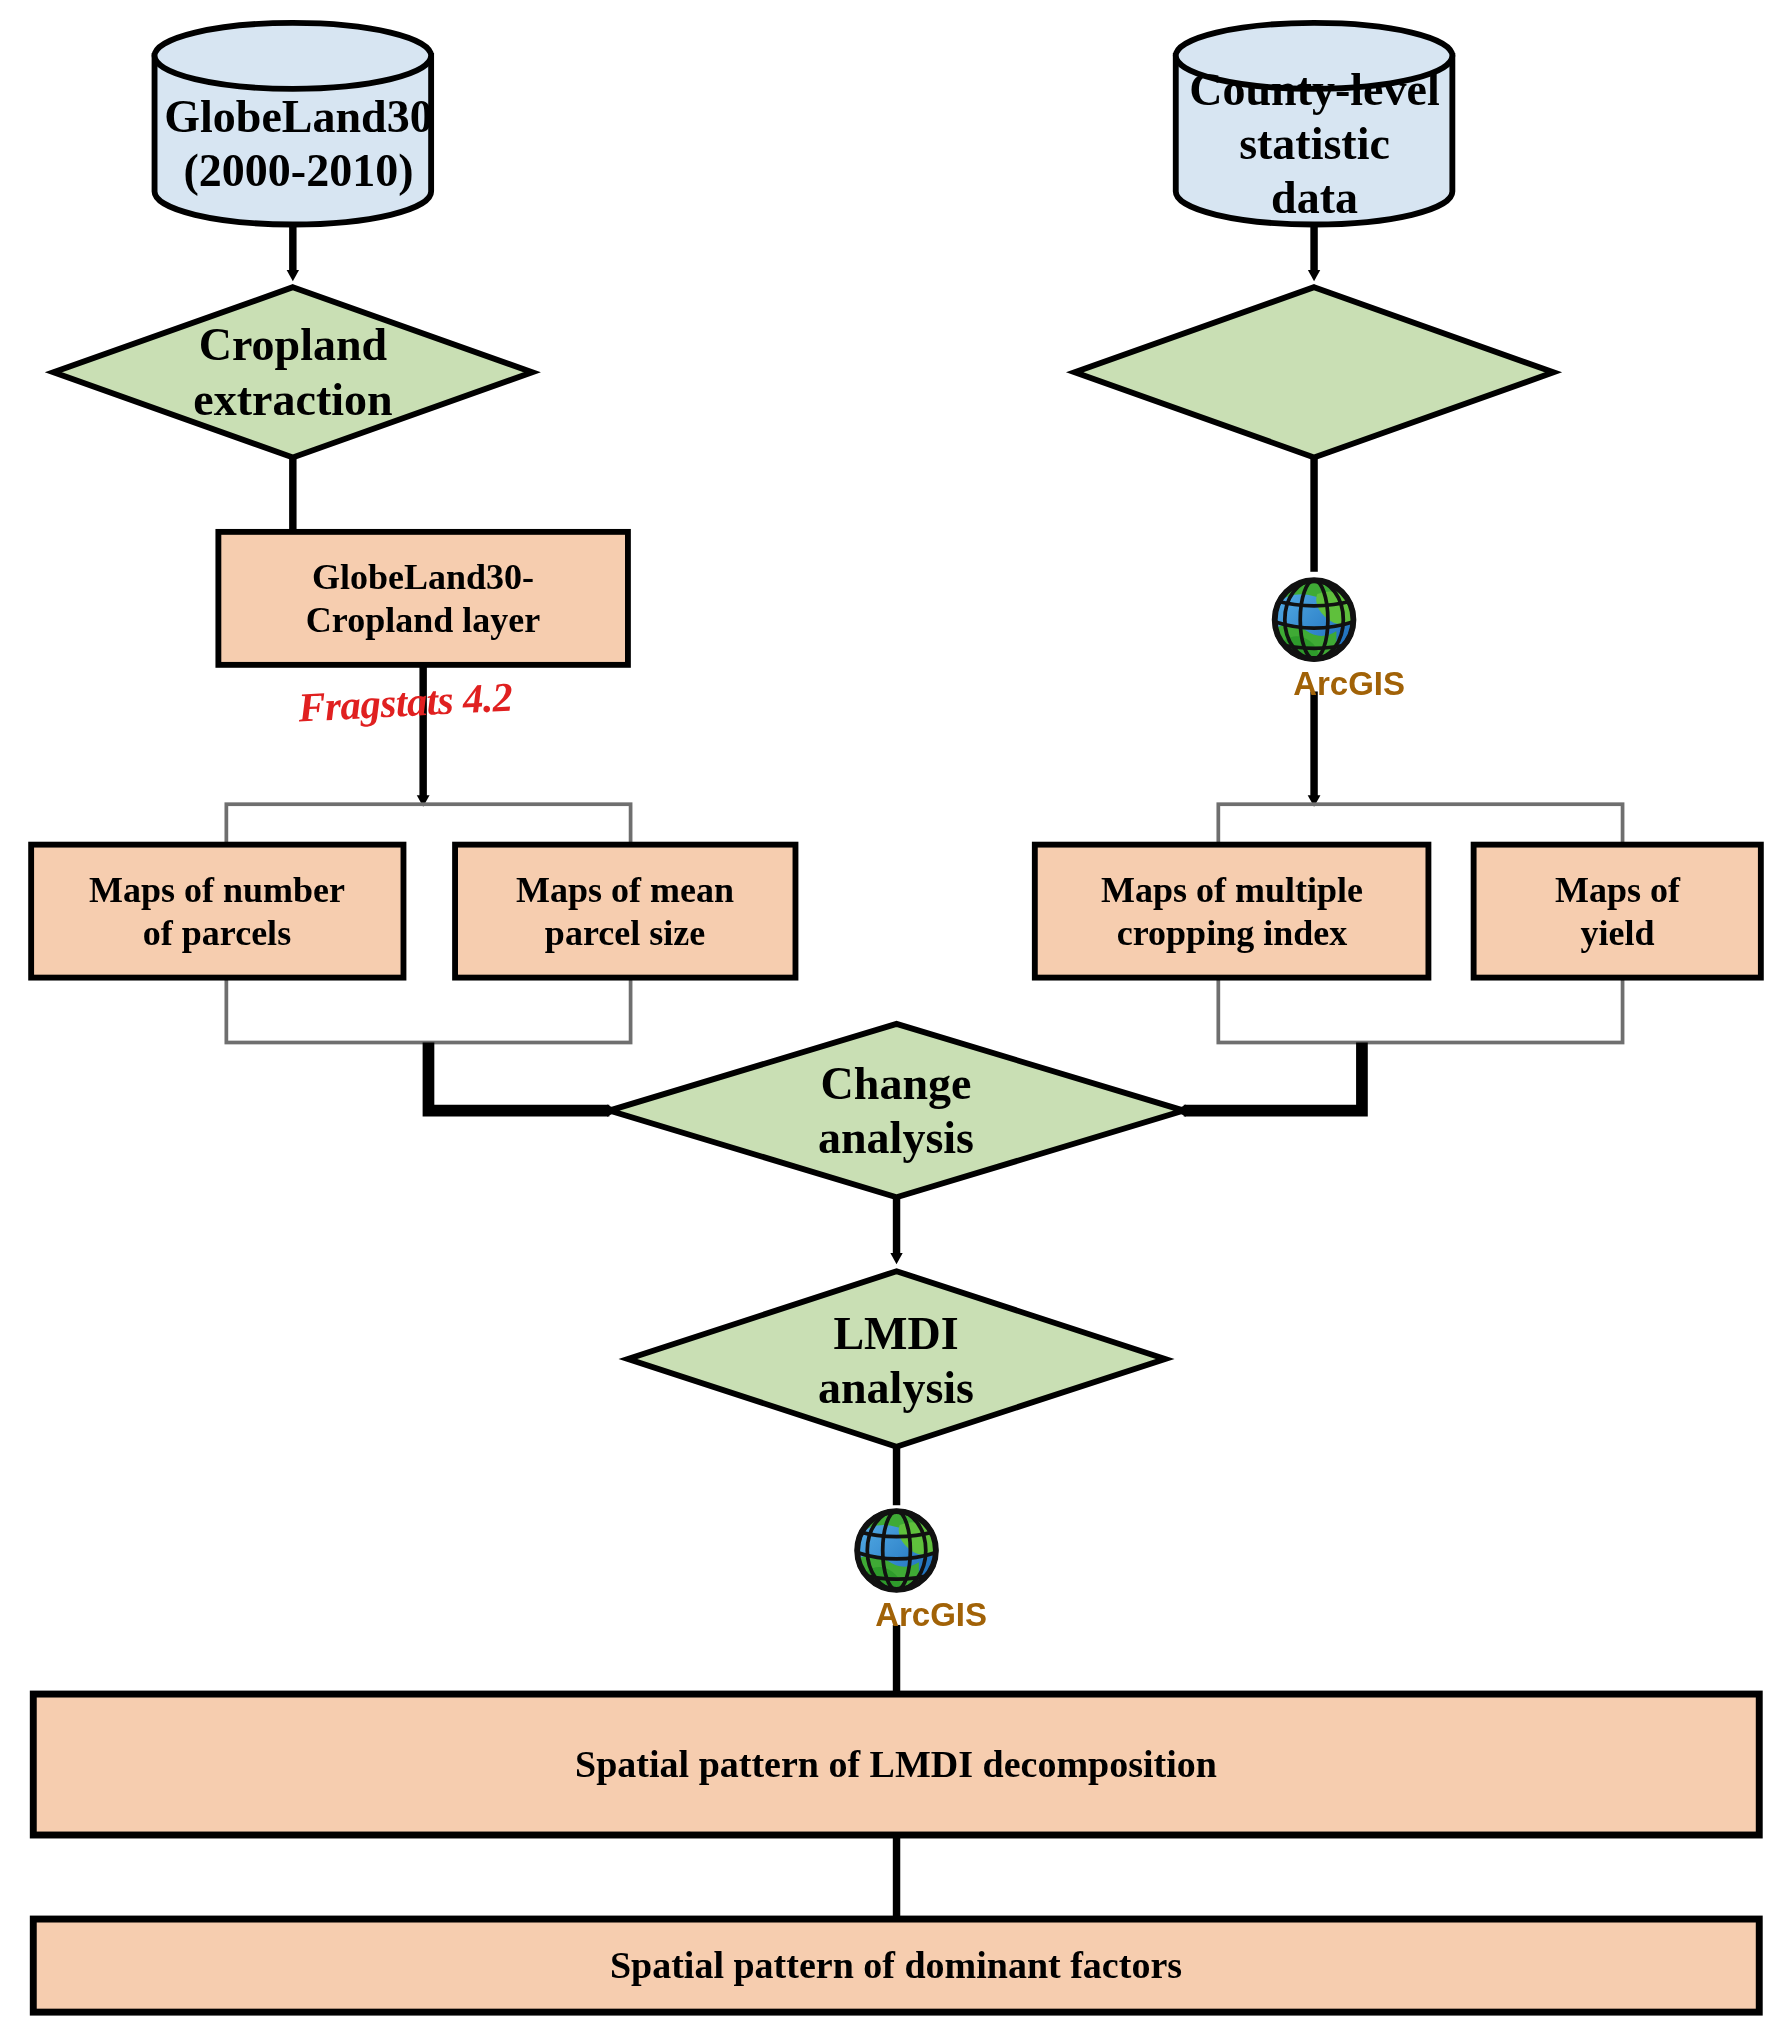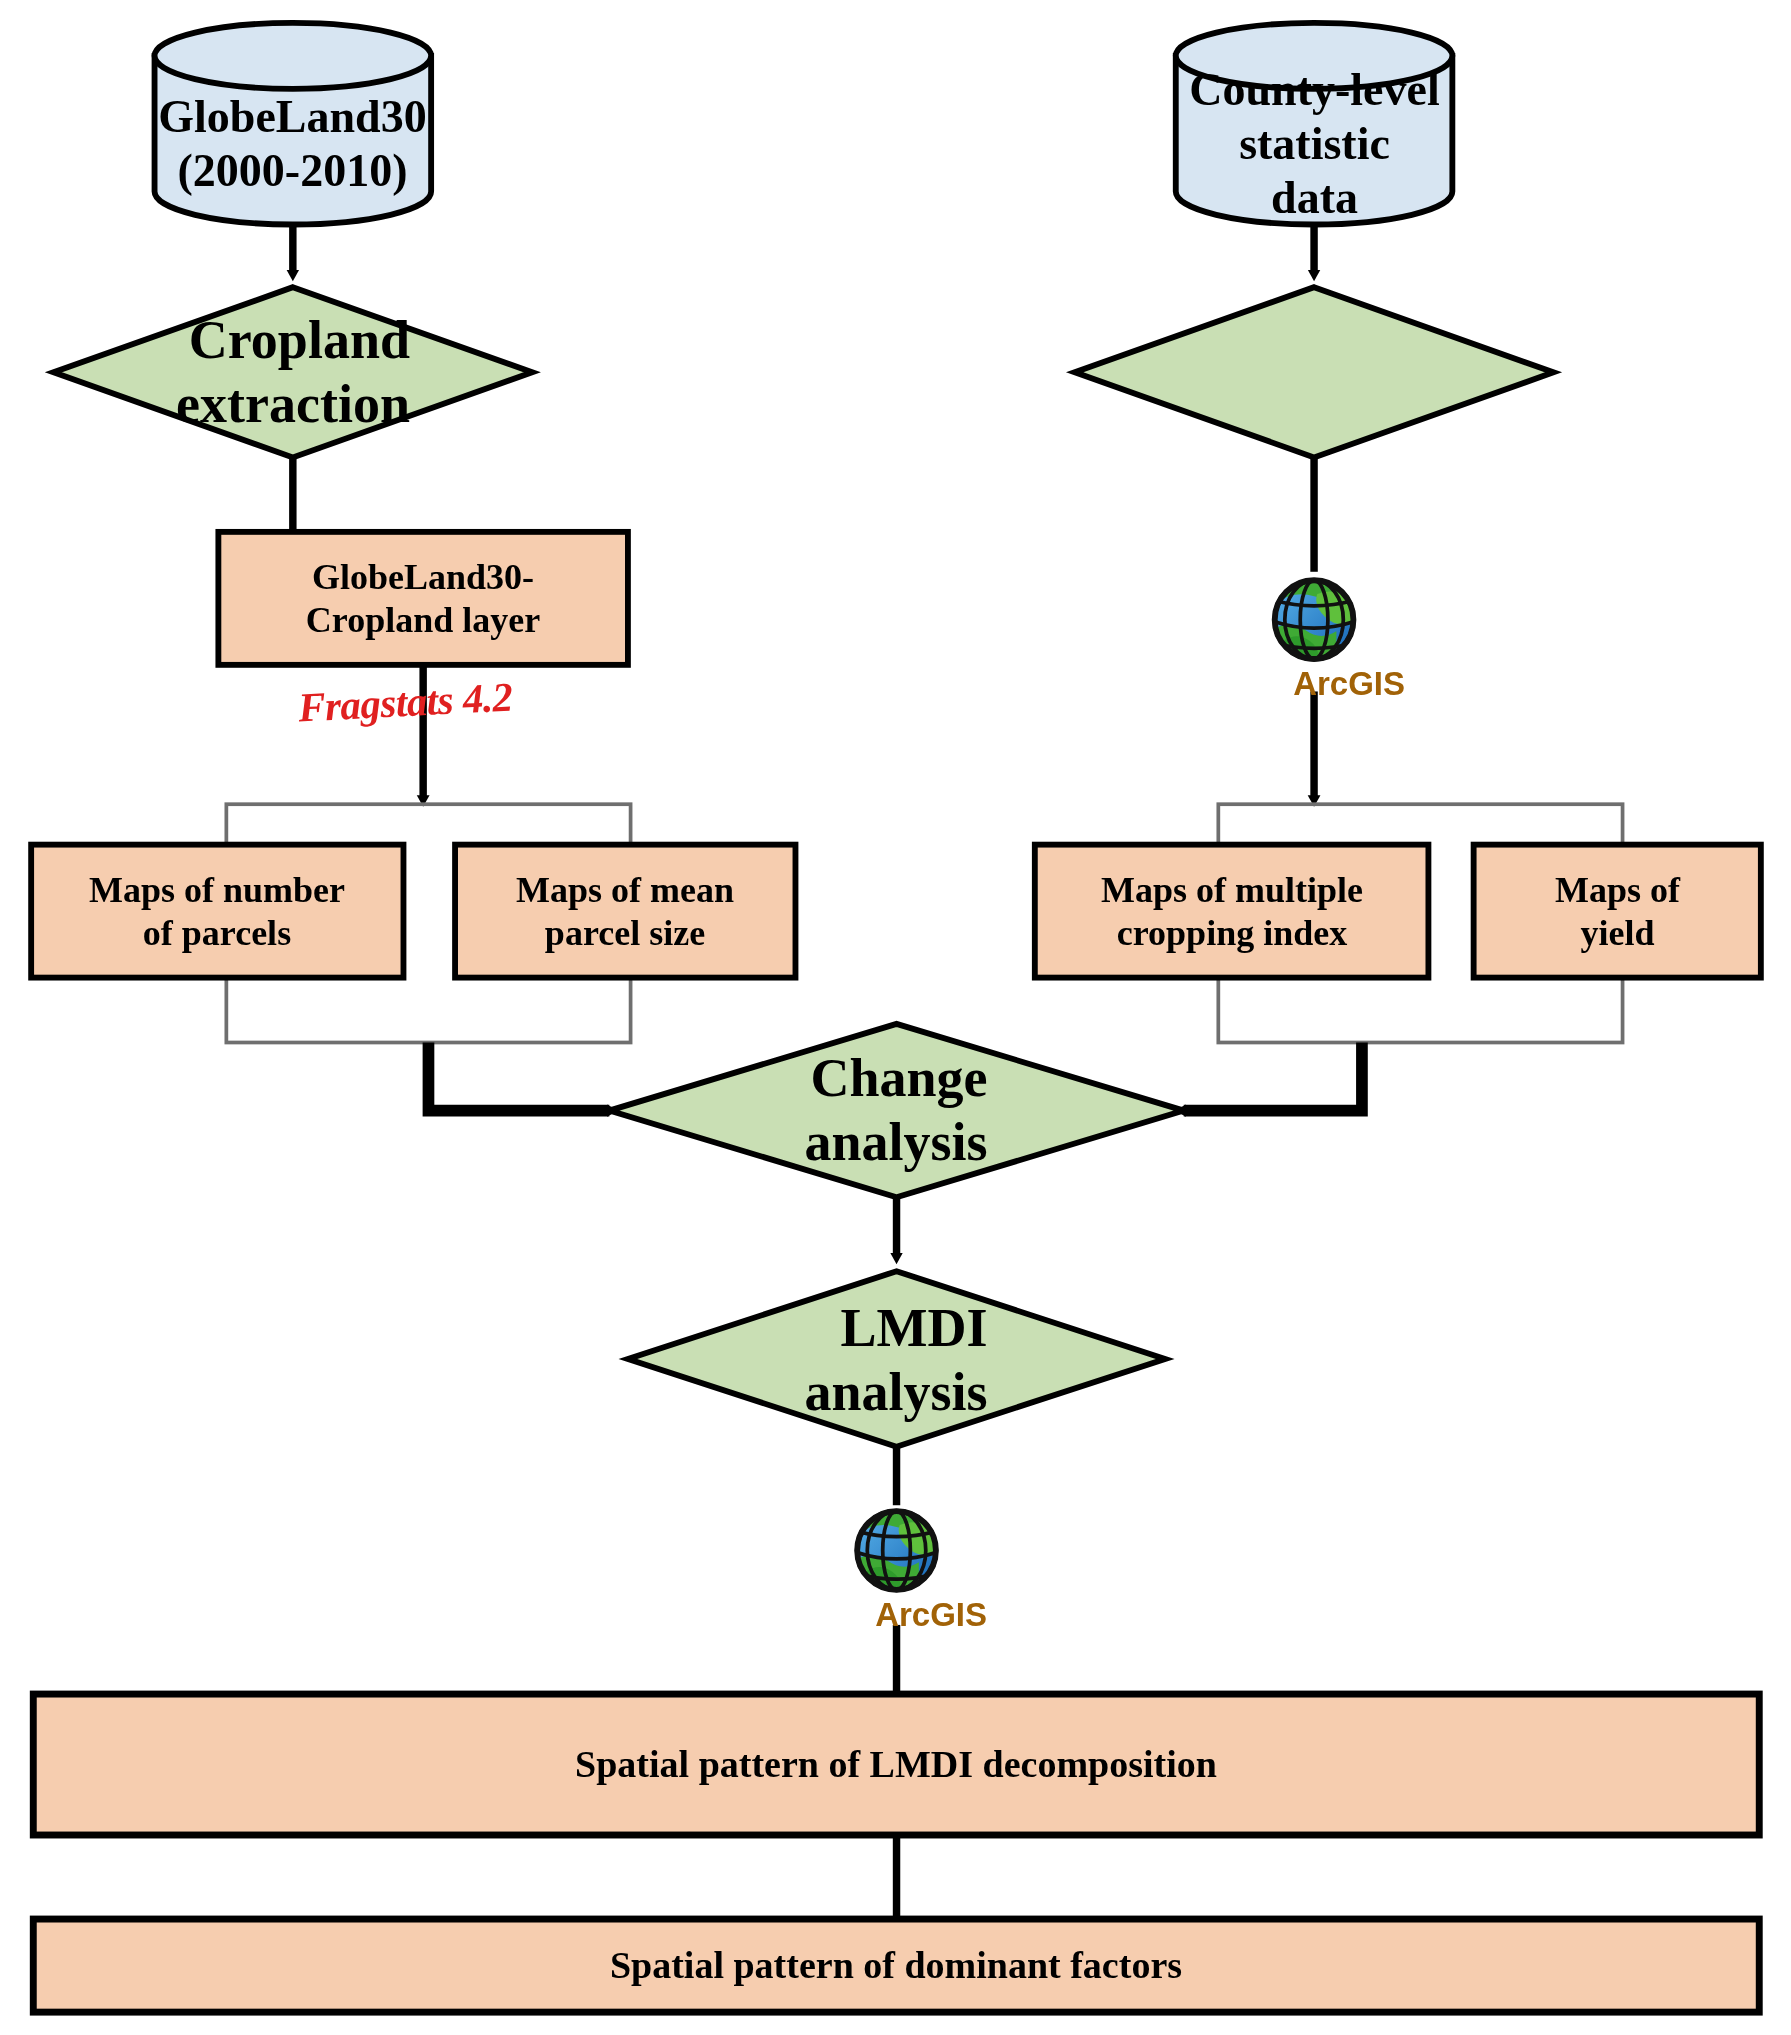--- a/index.html
+++ b/index.html
@@ -15,21 +15,21 @@
     display:flex;align-items:center;justify-content:center;
     text-align:center;
     font-family:"Liberation Serif", serif;
     font-weight:bold;
     color:#000000;
     line-height:1.18;
     pointer-events:none;
     white-space:pre-line;
   }
   .cyl-label{font-size:46px;}
-  .dia-label{font-size:54px;text-align:right;}
+  .dia-label{font-size:46px;}
   .box-label{font-size:36px;}
   .wide-label{font-size:38px;}
 
   .tool-label{
     position:absolute;
     font-family:"Liberation Sans", sans-serif;
     font-weight:700;
     font-size:33px;
     color:#a16207;
     text-align:right;
@@ -165,21 +165,21 @@
           <ellipse cx="0" cy="0" rx="55" ry="74"></ellipse>
           <path d="M-74,-36 q74,20 148,0"></path>
           <path d="M-74,4 q74,24 148,0"></path>
           <path d="M-74,44 q74,20 148,0"></path>
         </g>
       </g>
       <circle cx="0" cy="0" r="74" fill="none" stroke="#111111" stroke-width="11"></circle>
     </g>
   </svg>
 
-  <div class="node-label cyl-label" style="left:154px;top:80px;width:277px;height:128px;">GlobeLand30
+  <div class="node-label cyl-label" style="left:160px;top:80px;width:277px;height:128px;">GlobeLand30
 (2000-2010)</div>
 
   <div class="node-label cyl-label" style="left:1160px;top:80px;width:309px;height:128px;">County-level statistic
 data</div>
 
   <div class="node-label dia-label" style="left:160px;top:314px;width:266px;height:117px;">Cropland
 extraction</div>
 
 
   <div class="node-label box-label" style="left:218px;top:532px;width:410px;height:133px;">GlobeLand30-

